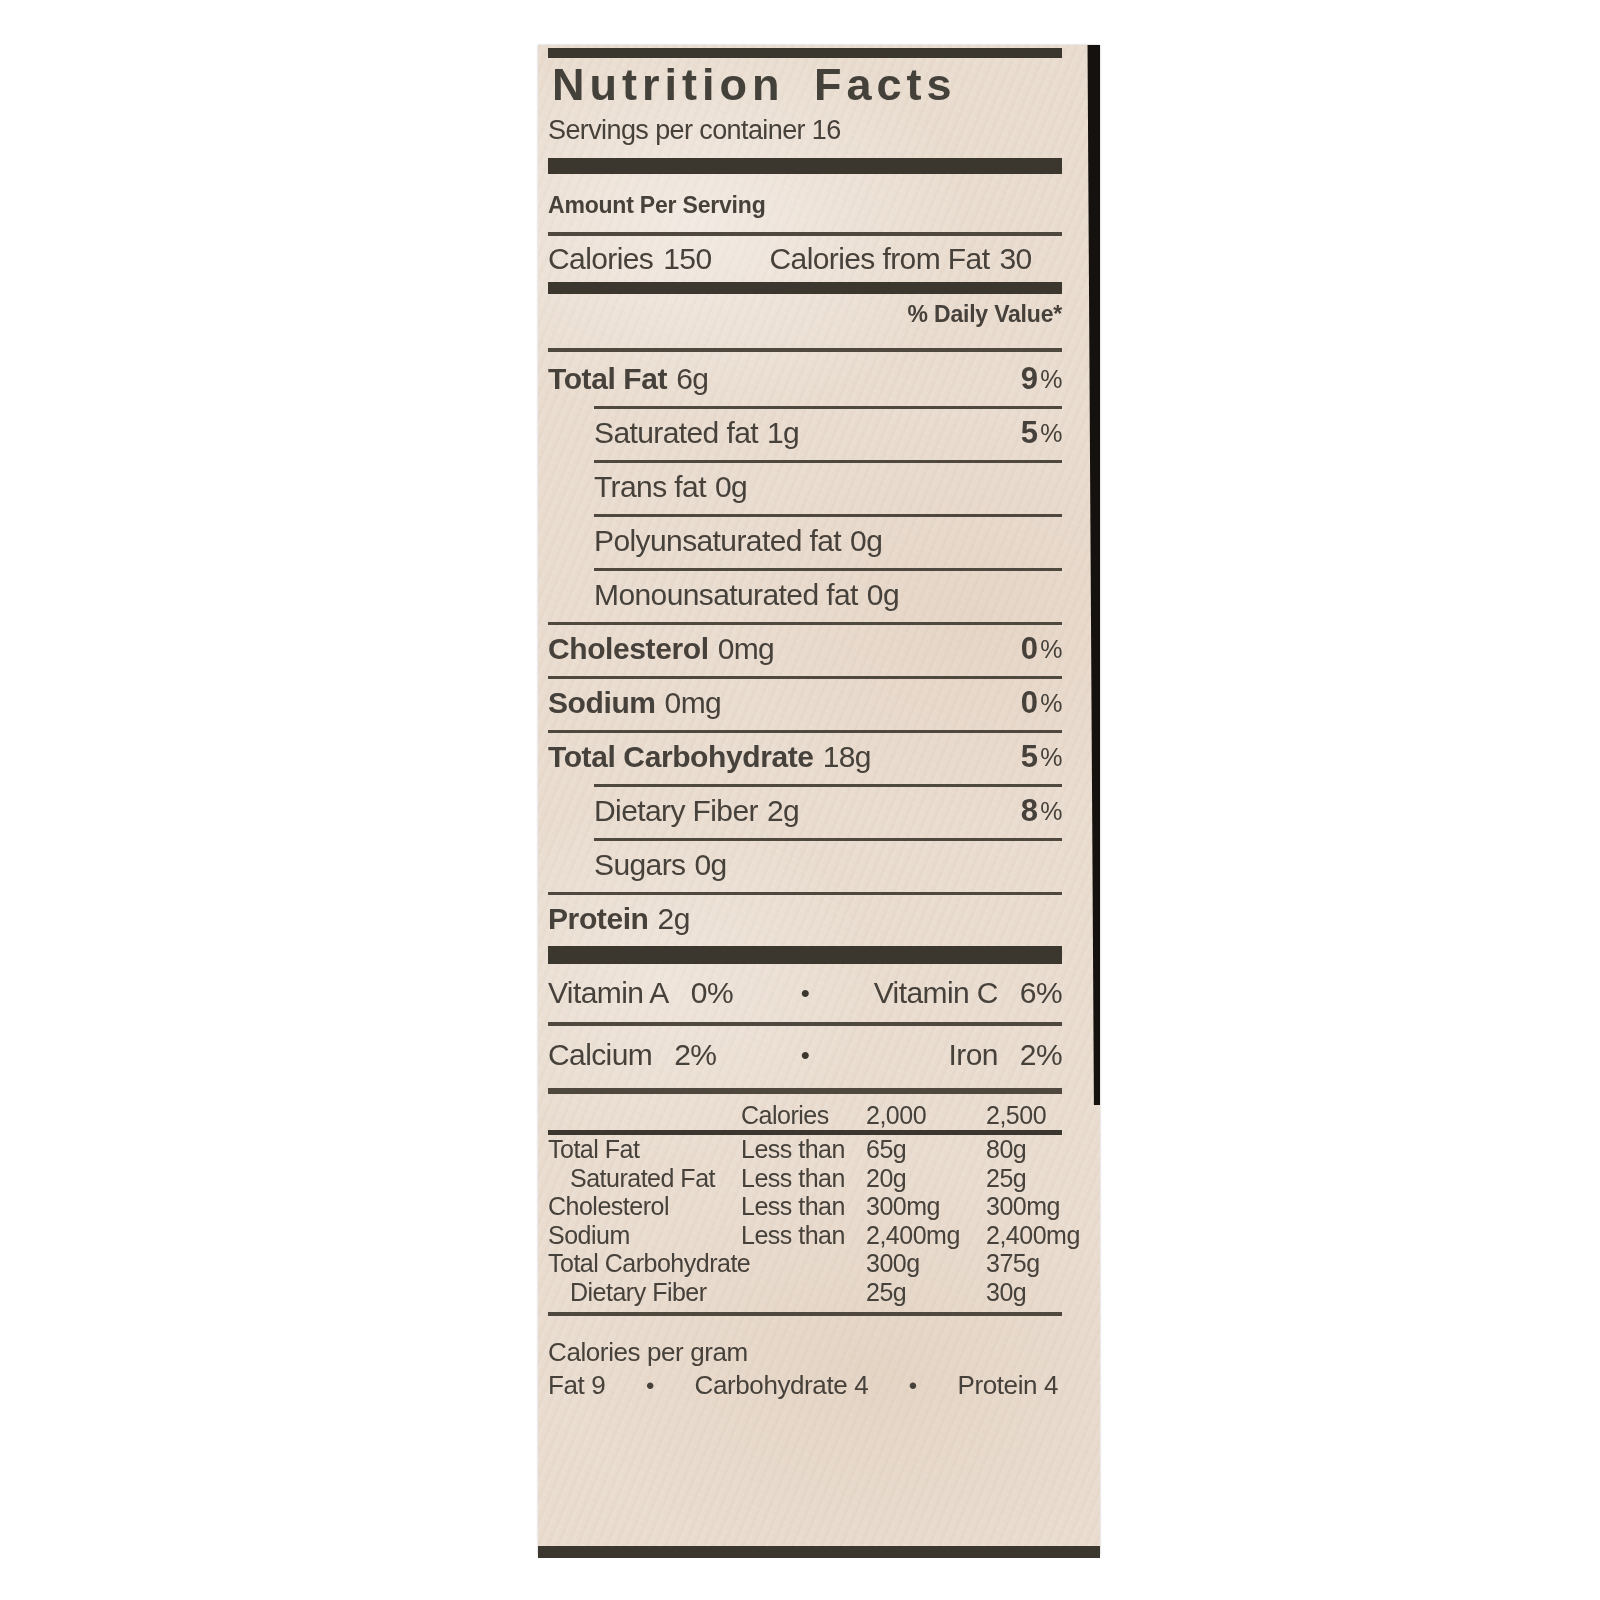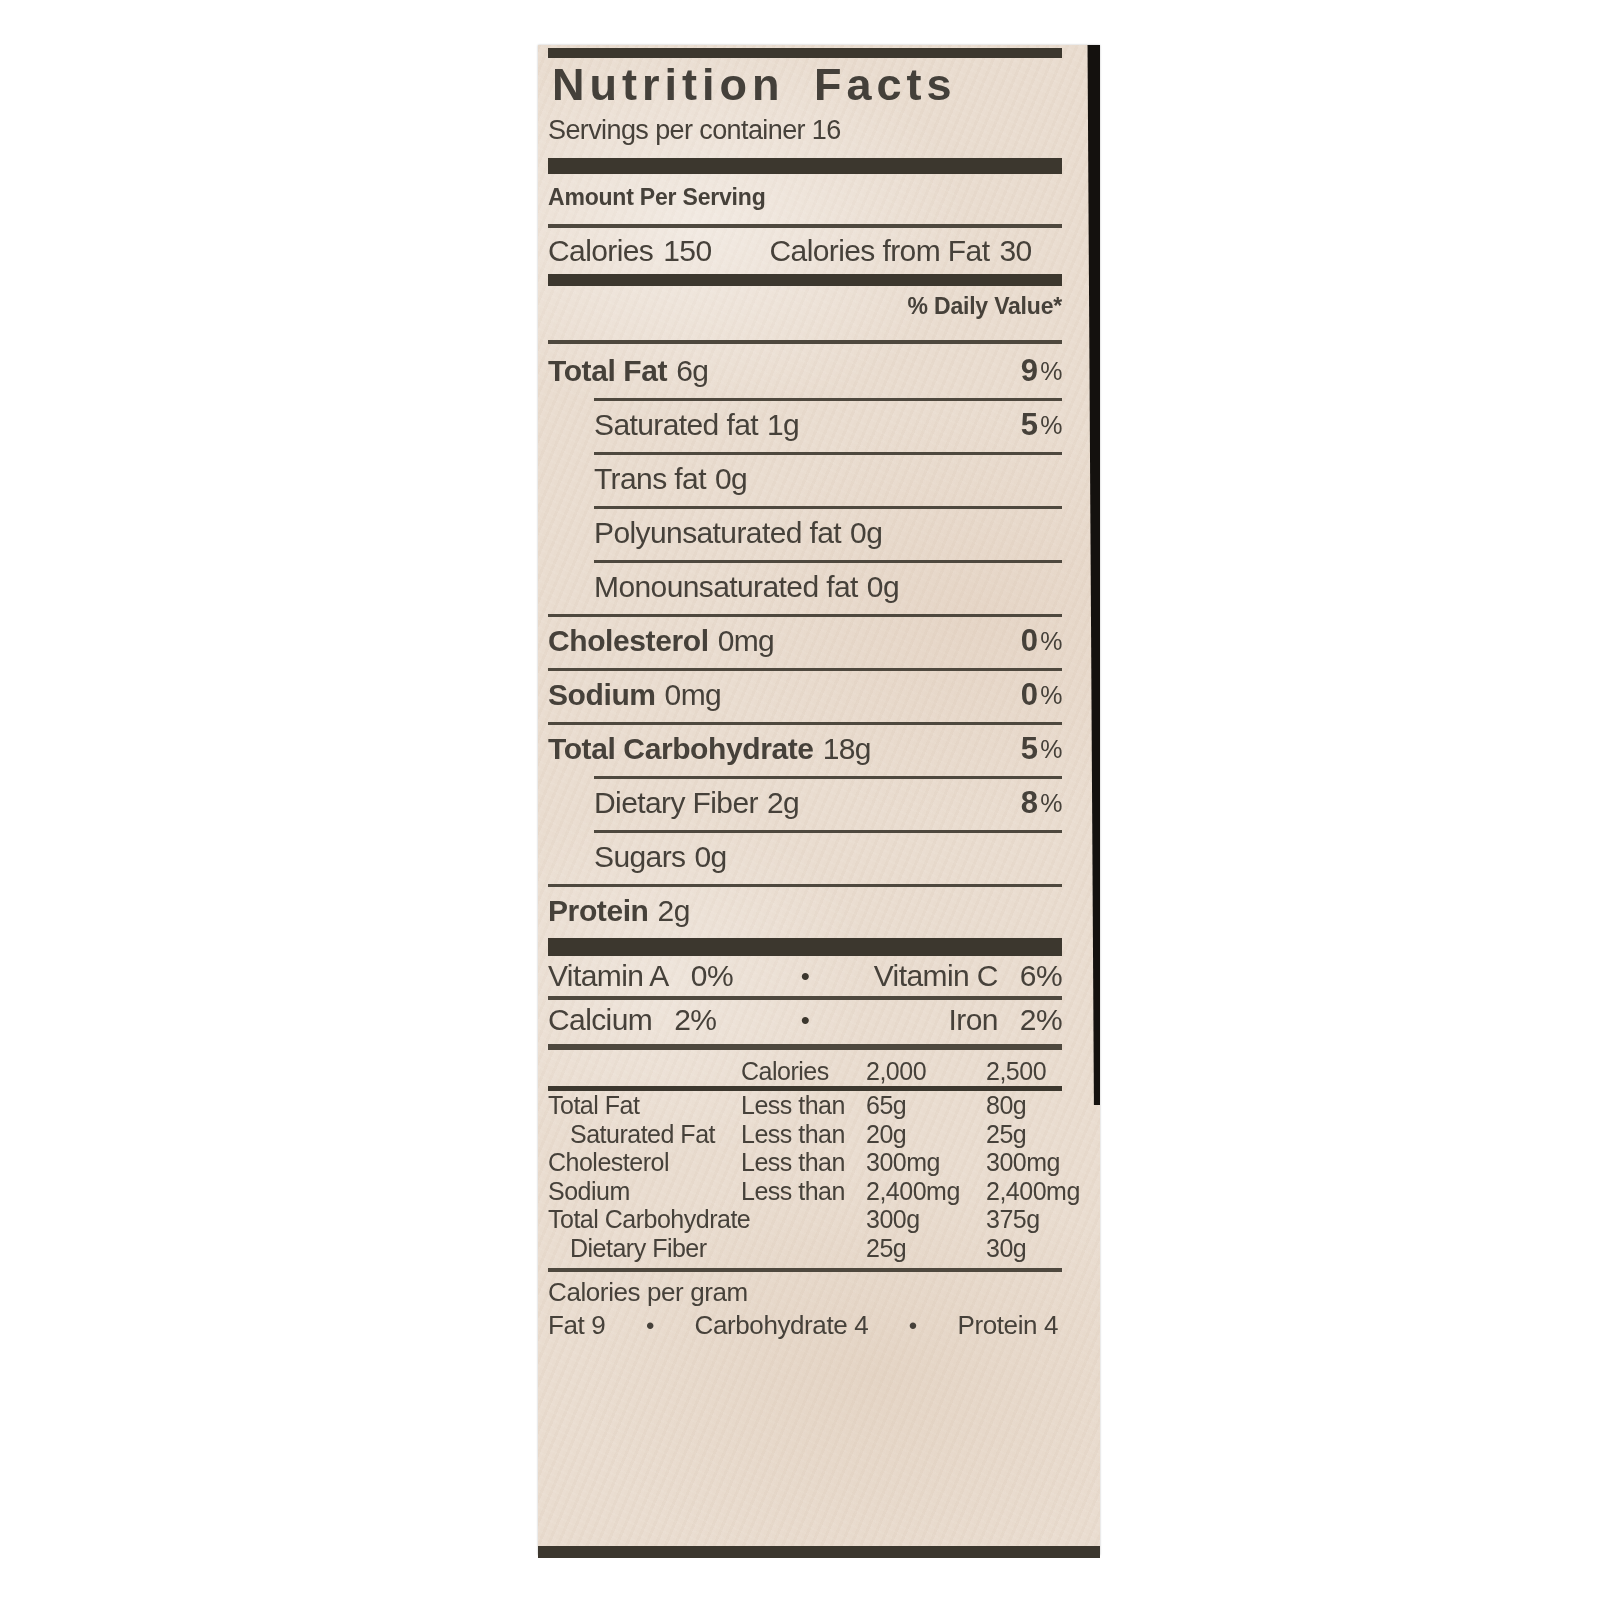--- a/index.html
+++ b/index.html
@@ -28,21 +28,21 @@
   }
   .inner{position:relative;height:100%;padding:0 38px 0 10px;box-sizing:border-box;}
   .ink{background:#3c372e;}
   .topbar{margin-top:3px;height:10px;}
   .title{
     font-size:45px;font-weight:700;line-height:54px;letter-spacing:5px;word-spacing:12px;
     color:#44403a;white-space:nowrap;padding-left:4px;
   }
   .servline{font-size:27px;line-height:36px;letter-spacing:-0.6px;white-space:nowrap;}
   .bar1{margin-top:10px;height:16px;}
-  .aps{margin-top:8px;font-size:23px;font-weight:700;line-height:30px;letter-spacing:-0.2px;}
+  .aps{margin-top:16px;font-size:23px;font-weight:700;line-height:30px;letter-spacing:-0.2px;}
   .rule{height:4px;background:#4e483e;}
   .rule-m1{margin-top:12px;}
   .cals{display:flex;align-items:center;height:46px;font-size:30px;letter-spacing:-0.6px;white-space:nowrap;}
   .cals .v{margin-left:10px;}
   .cals .cff{margin-left:58px;}
   .bar2{height:12px;}
   .dvh{font-size:23px;font-weight:700;line-height:40px;text-align:right;letter-spacing:-0.2px;}
   .rule-m2{margin-top:14px;}
   .nrow{
     position:relative;display:flex;align-items:center;height:54px;
@@ -52,36 +52,36 @@
     content:"";position:absolute;top:0;right:0;height:3px;background:#4e483e;left:0;
   }
   .nrow.rind::before{left:46px;}
   .nrow .nname.b{font-weight:700;letter-spacing:-0.4px;}
   .nrow.ind{padding-left:46px;}
   .namt{margin-left:9px;}
   .ndv{margin-left:auto;display:flex;align-items:baseline;}
   .dvnum{font-weight:700;font-size:31px;}
   .dvpct{font-size:25px;margin-left:3px;position:relative;top:-1px;}
   .bar3{height:18px;}
-  .vrow{display:grid;grid-template-columns:1fr 40px 1fr;align-items:center;height:40px;
+  .vrow{display:grid;grid-template-columns:1fr 40px 1fr;align-items:center;height:58px;
     font-size:30px;letter-spacing:-0.6px;white-space:nowrap;}
   .vrow .left{text-align:left;}
   .vrow .right{text-align:right;}
   .vrow .vval{margin-left:22px;}
   .vrow .bullet{text-align:center;font-size:26px;color:#3c372e;}
   .rule-vm{margin-top:4px;height:6px;}
   .footnote{margin-top:10px;padding-left:14px;font-size:24px;line-height:34px;letter-spacing:-0.3px;white-space:nowrap;}
   .dvt{margin-top:6px;font-size:25px;letter-spacing:-0.5px;}
   .dvt .trow{display:grid;grid-template-columns:193px 125px 120px 1fr;line-height:28.5px;}
   .dvt .trow span{min-width:0;white-space:nowrap;overflow:visible;}
   .dvt .thead{line-height:30px;}
   .dvt .ind1{padding-left:22px;}
   .hrule{height:5px;background:#3c372e;}
   .rule-tm{margin-top:6px;}
-  .cpg{margin-top:4px;font-size:26px;letter-spacing:-0.4px;}
+  .cpg{margin-top:20px;font-size:26px;letter-spacing:-0.4px;}
   .cpg .cpgtitle{line-height:33px;}
   .cpg .cpgrow{display:flex;justify-content:space-between;align-items:center;line-height:33px;padding-right:4px;gap:16px;}
   .cpg .bullet{font-size:24px;}
   .botbar{position:absolute;left:0;right:0;bottom:0;height:12px;background:#3c372e;}
 </style>
 </head>
 <body>
 
 <div class="label">
   <div class="shadow-strip"></div>

